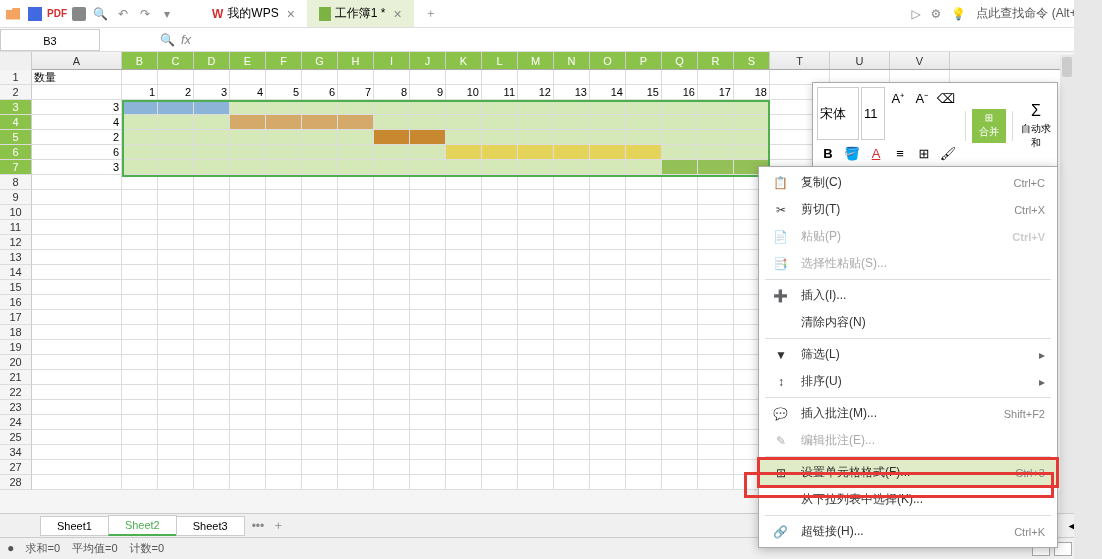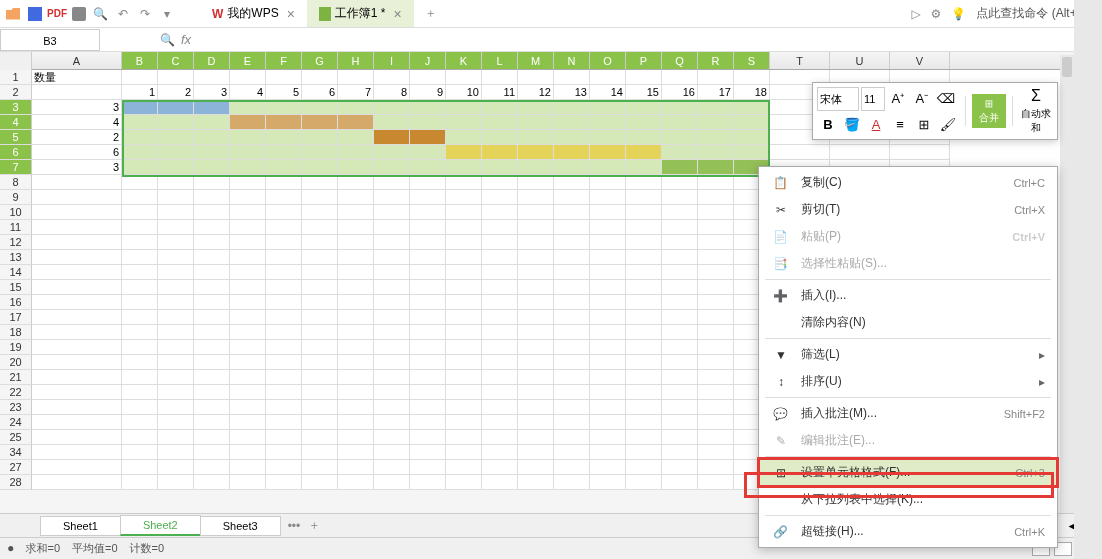--- a/index.html
+++ b/index.html
@@ -49,39 +49,39 @@
     .cell.bar-blue { background: #8bb4d8; }
     .cell.bar-tan { background: #d4a96a; }
     .cell.bar-brown { background: #c88830; }
     .cell.bar-yellow { background: #e4d45a; }
     .cell.bar-green { background: #94c058; }
     
     .selection-border { position: absolute; border: 2px solid #4caf50; pointer-events: none; }
     
     .mini-toolbar { position: absolute; top: 82px; right: 44px; background: #fff; border: 1px solid #aaa; box-shadow: 0 2px 8px rgba(0,0,0,0.2); padding: 4px; display: flex; align-items: center; gap: 4px; z-index: 100; }
     .mini-toolbar .sep { width: 1px; height: 30px; background: #ddd; margin: 0 2px; }
-    .font-select { font-size: 11px; padding: 5px 2px; border: 1px solid #ccc; }
+    .font-select { font-size: 13px; padding: 18px 2px; border: 1px solid #ccc; }
     .mini-btn { width: 22px; height: 22px; display: flex; align-items: center; justify-content: center; cursor: pointer; font-size: 13px; }
     .mini-btn.big { width: 34px; height: 34px; flex-direction: column; font-size: 10px; gap: 2px; text-align: center; }
     .mini-btn.merge { background: #8bc34a; color: #fff; width: 34px; }
     .mini-row { display: flex; gap: 2px; }
     .mini-col { display: flex; flex-direction: column; gap: 2px; }
     
     .context-menu { position: absolute; top: 166px; right: 44px; width: 300px; background: #fff; border: 1px solid #aaa; box-shadow: 0 2px 10px rgba(0,0,0,0.25); z-index: 101; padding: 2px 0; }
     .menu-item { display: flex; align-items: center; padding: 5px 12px; cursor: pointer; font-size: 12px; color: #333; }
     .menu-item.disabled { color: #aaa; cursor: default; }
     .menu-item.highlighted { background: #e0ecc8; outline: 3px solid #e53935; outline-offset: -1px; }
     .menu-icon { width: 20px; display: flex; justify-content: center; margin-right: 10px; font-size: 12px; }
     .menu-shortcut { margin-left: auto; color: #888; font-size: 11px; }
     .menu-item.disabled .menu-shortcut { color: #ccc; font-weight: bold; }
     .menu-sep { height: 1px; background: #ddd; margin: 2px 6px; }
     .menu-arrow { margin-left: auto; color: #666; }
     
     .sheet-tabs { position: absolute; bottom: 22px; left: 0; right: 0; height: 24px; background: #f0f0f0; border-top: 1px solid #ccc; display: flex; align-items: center; padding: 0 40px; }
-    .sheet-tab { padding: 3px 22px; border: 1px solid #ccc; background: #fff; cursor: pointer; font-size: 11px; margin-right: -1px; }
+    .sheet-tab { padding: 3px 16px; border: 1px solid #ccc; background: #fff; cursor: pointer; font-size: 11px; margin-right: -1px; }
     .sheet-tab.active { background: #fff; color: #4caf50; border-bottom: 2px solid #4caf50; }
     .add-sheet { color: #888; margin-left: 8px; cursor: pointer; }
     
     .status-bar { position: absolute; bottom: 0; left: 0; right: 0; height: 22px; background: #f0f0f0; border-top: 1px solid #ccc; display: flex; align-items: center; padding: 0 8px; font-size: 11px; color: #555; gap: 12px; }
     .view-btns { margin-left: auto; display: flex; gap: 4px; }
     .view-btn { width: 18px; height: 14px; border: 1px solid #aaa; background: #fff; }
     
     .scroll-right { position: absolute; top: 55px; right: 28px; bottom: 46px; width: 14px; background: #e8e8e8; }
     .scroll-right::before { content: ''; position: absolute; top: 2px; left: 2px; right: 2px; height: 20px; background: #ccc; border-radius: 2px; }
     

